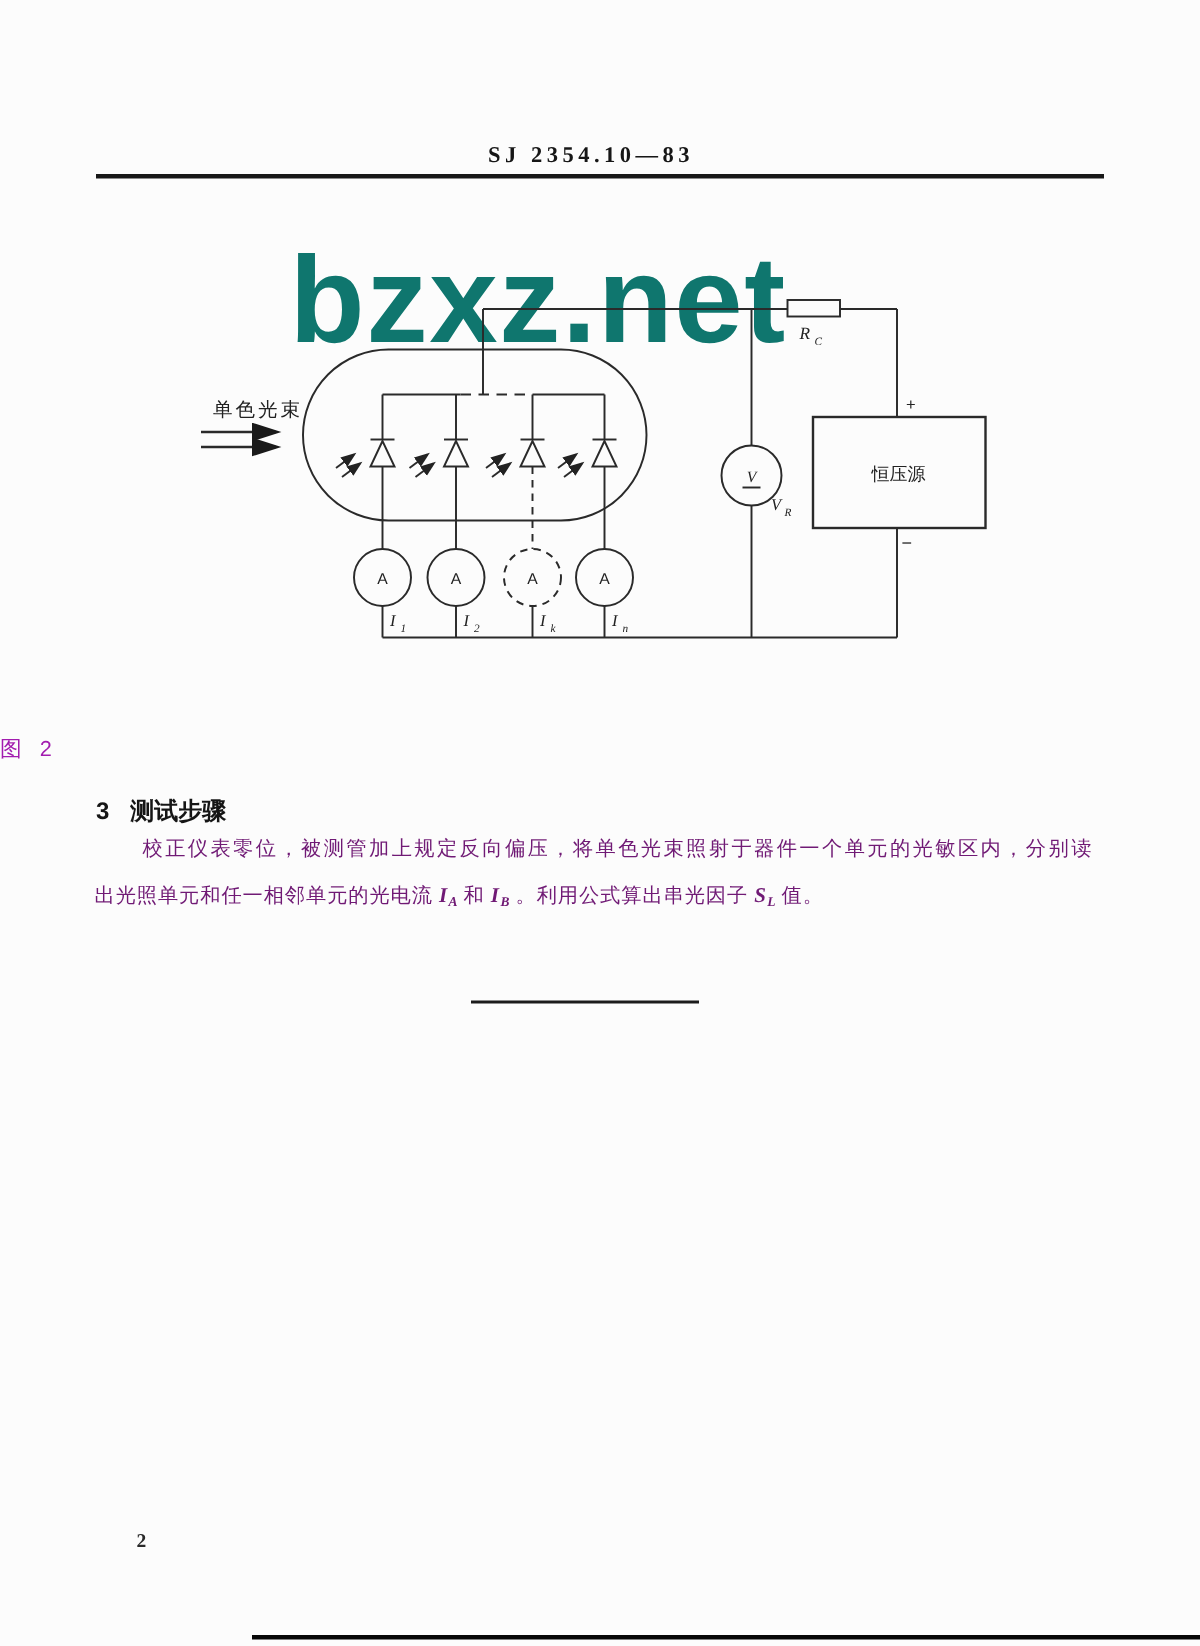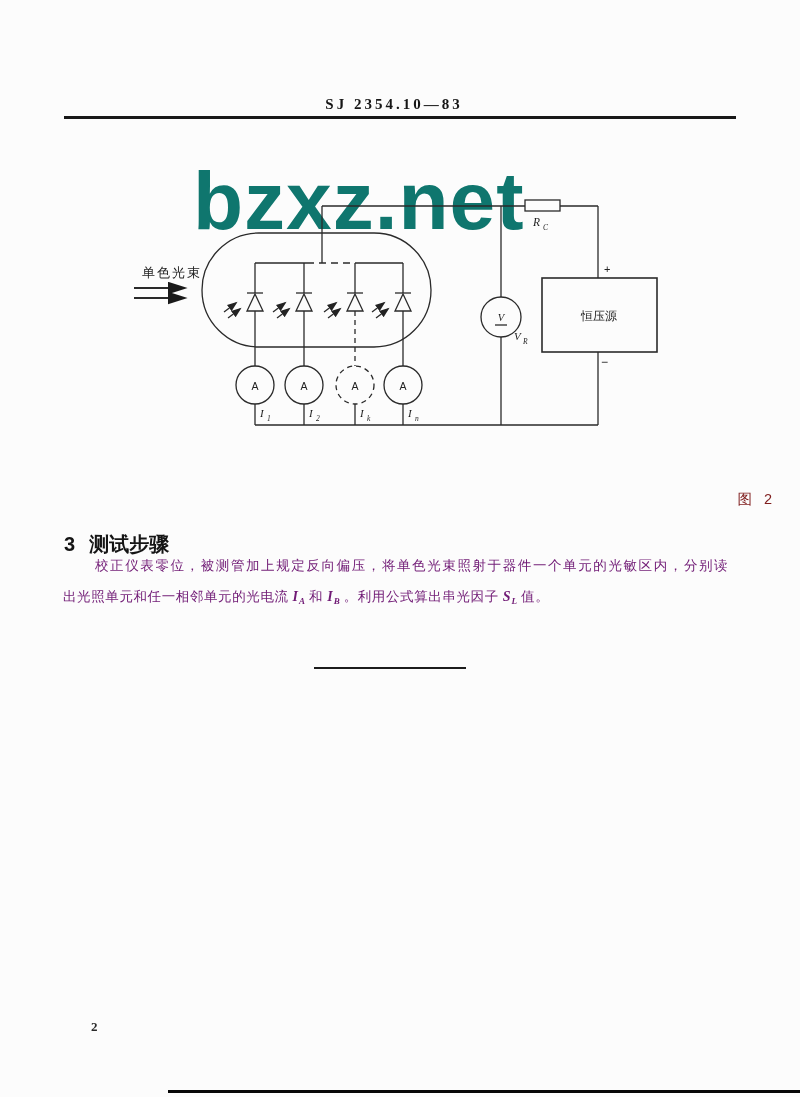--- a/index.html
+++ b/index.html
@@ -17,24 +17,24 @@
   }
   .header-rule{top:116px;left:64px;width:672px;height:3px;background:#181818;}
   .watermark{
     top:122px;left:193px;
     font-family:"Liberation Sans", sans-serif;
     font-weight:bold;font-size:82px;letter-spacing:1px;
     color:#0f766e;line-height:1;user-select:none;margin-top:38px;
   }
   .svg-diagram{top:0;left:0;}
   .fig-caption{
-    top:490px;left:0;width:776px;text-align:right;
-    font-size:14.5px;letter-spacing:4px;color:#7f1d1d;
+    top:490px;left:0;width:776px;text-align:left;
+    font-size:14.5px;letter-spacing:4px;color:#a21caf;
   }
-  .section-heading{top:531px;left:64px;font-size:20px;font-weight:bold;color:#151515;}
+  .section-heading{top:531px;left:64px;font-size:16px;font-weight:bold;color:#151515;}
   .section-heading .num{margin-right:14px;}
   .para-line{font-size:13.5px;color:#701a75;white-space:nowrap;}
   .para-line1{top:557px;left:95px;letter-spacing:1.6px;}
   .para-line2{top:588px;left:63px;letter-spacing:0.6px;}
   .sym{
     font-family:"Liberation Serif", serif;font-style:italic;font-weight:bold;
     font-size:14px;margin:0 2px 0 4px;letter-spacing:0;
   }
   .sym .sub{
     font-size:9px;font-style:italic;vertical-align:-3px;margin-left:1px;margin-right:2px;

